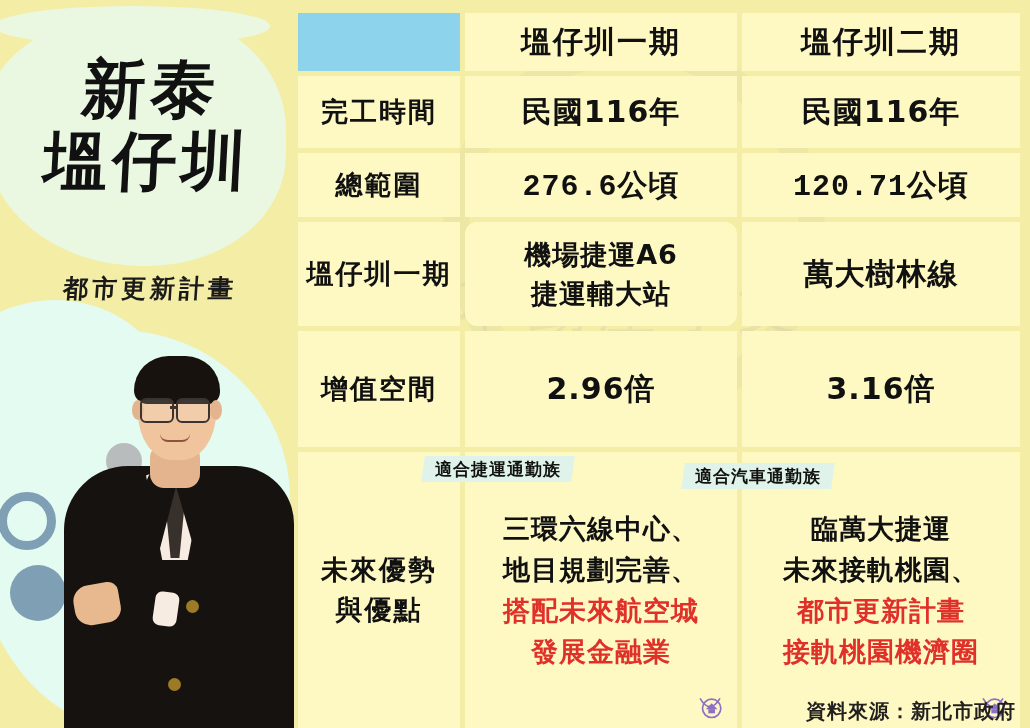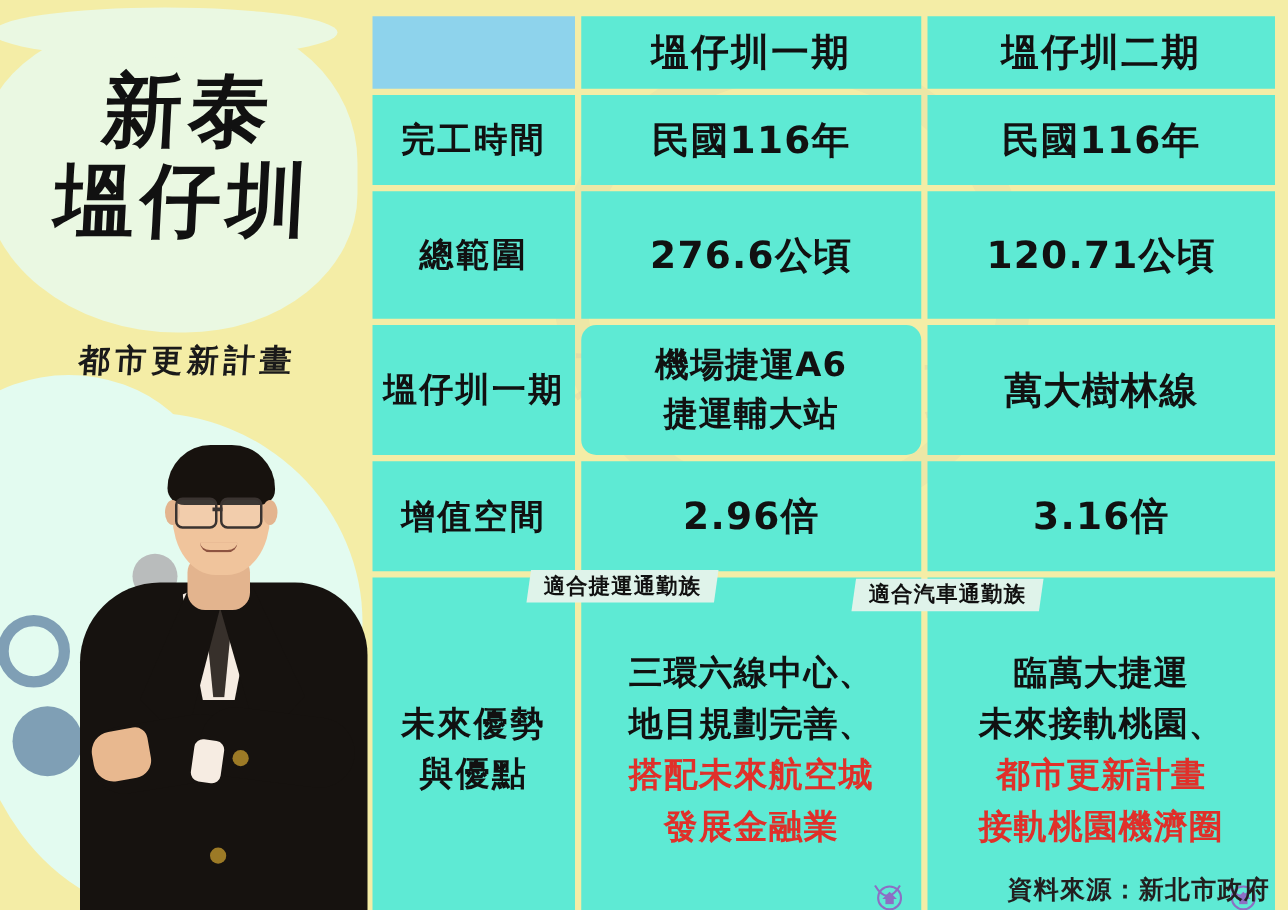--- a/index.html
+++ b/index.html
@@ -132,33 +132,33 @@
   }
   .wm-ring{
     position:absolute;left:150px;top:30px;width:330px;height:330px;
     border:26px solid rgba(120,120,190,.055);border-radius:50%;
   }
   table.grid{
     position:relative;border-collapse:separate;border-spacing:5px;
     width:730px;table-layout:fixed;
   }
   table.grid td,table.grid th{
-    background:#5eead4;text-align:center;vertical-align:middle;
+    background:#fef9c3;text-align:center;vertical-align:middle;
     color:#111;font-weight:700;padding:0;
     font-family:"DejaVu Sans","Liberation Sans",sans-serif;
   }
   col.c1{width:162px;} col.c2{width:272px;} col.c3{width:278px;}
   thead th{background:#8ed3ec;height:58px;font-size:30px;letter-spacing:2px;}
   thead th.blank{background:#8ed3ec;}
   td.rowlabel{font-size:27px;letter-spacing:2px;}
   td.val{font-size:30px;letter-spacing:1px;}
   tr.r-finish td{height:72px;}
-  tr.r-area td{height:102px;}
+  tr.r-area td{height:64px;font-family:Liberation Mono, monospace;}
   tr.r-mrt td{height:104px;}
-  tr.r-growth td{height:88px;}
+  tr.r-growth td{height:116px;}
   tr.r-adv td{height:276px;}
   td.val.two-line{font-size:27px;line-height:1.45;border-radius:12px;}
   td.val.adv{font-size:27px;line-height:1.52;position:relative;}
   .adv-black{color:#111;display:block;}
   .adv-red{color:#e0302a;display:block;}
   td.rowlabel.adv-label{font-size:27px;line-height:1.5;}
 
   .badge{
     position:absolute;height:26px;line-height:26px;padding:0 12px;
     background:#dff3ea;color:#111;font-size:17px;letter-spacing:1px;font-weight:700;

